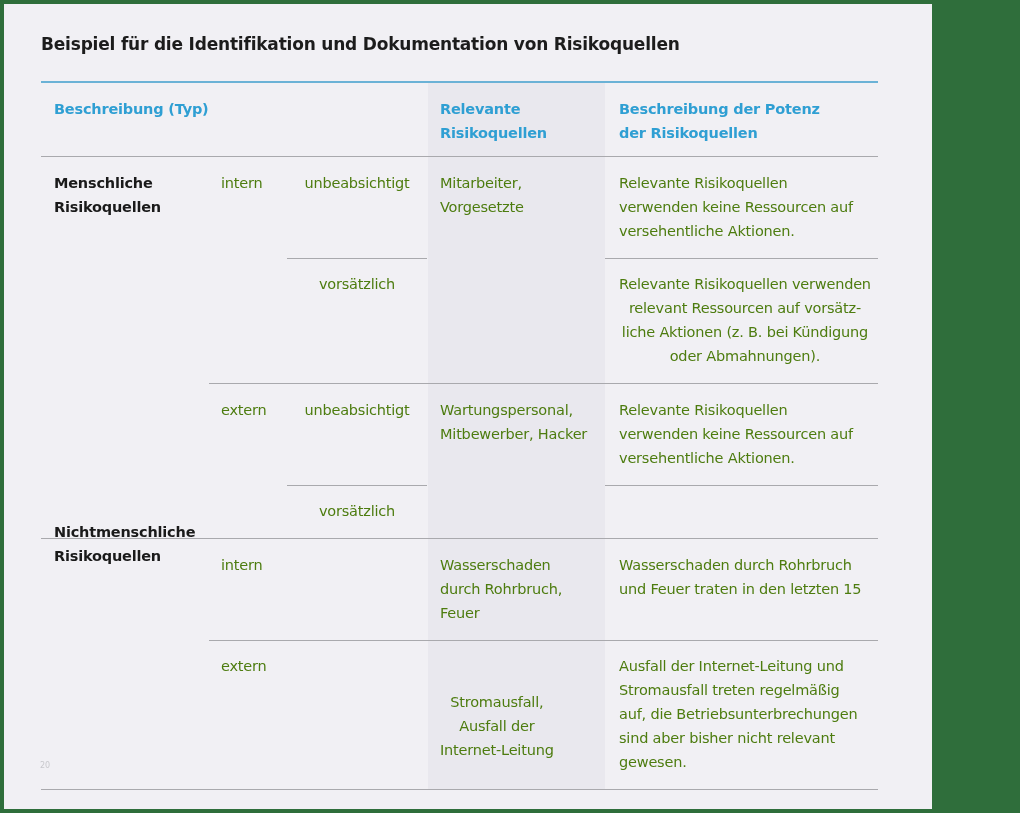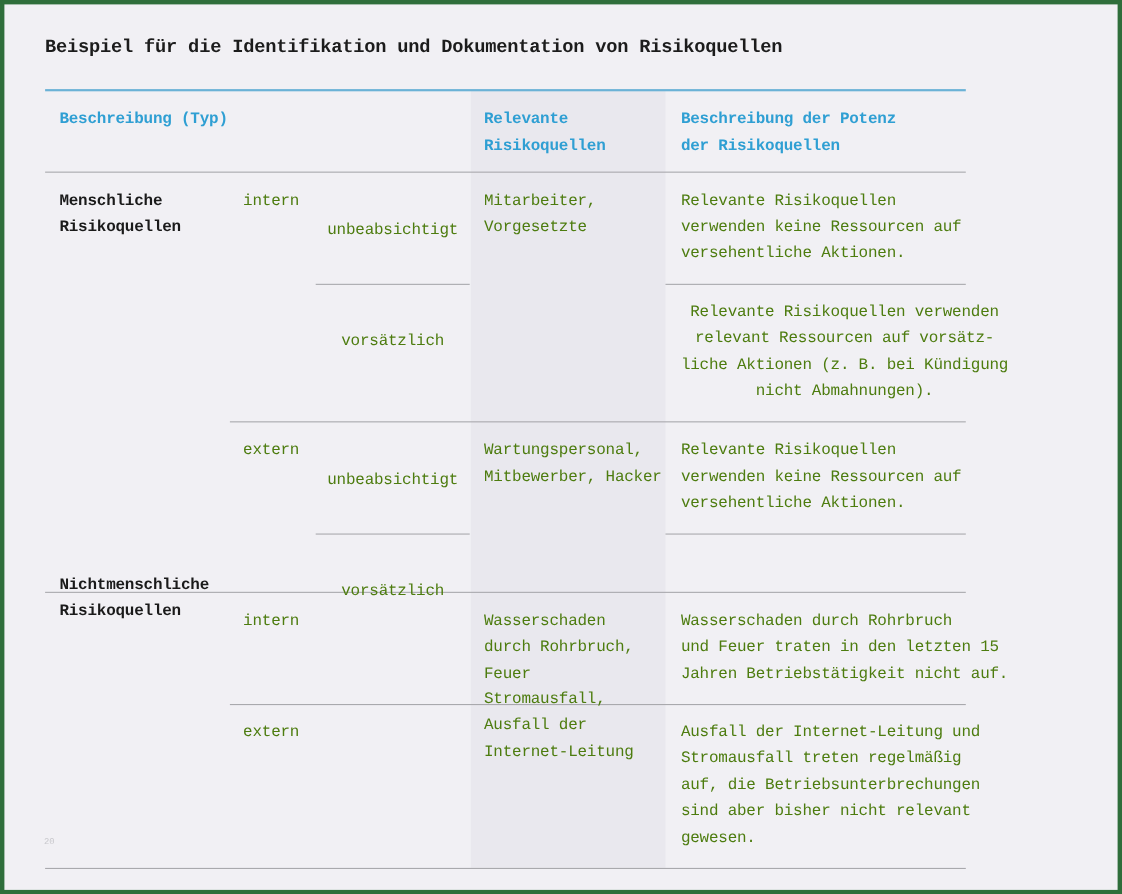--- a/index.html
+++ b/index.html
@@ -1,26 +1,26 @@
 <!DOCTYPE html>
 <html><head>
 <meta charset="utf-8">
 <style>
   html,body{margin:0;padding:0;}
   body{width:1020px;height:813px;background:#2f6e3b;position:relative;overflow:hidden;font-family:"DejaVu Sans","Liberation Sans",sans-serif;}
-  .page{position:absolute;left:4px;top:4px;width:1012px;height:805px;background:#f1f0f4;font-family:Liberation Mono, monospace;}
+  .page{position:absolute;left:4px;top:4px;width:928px;height:805px;background:#f1f0f4;}
   .abs{position:absolute;}
   .title{left:37px;top:30px;font-size:17px;font-weight:bold;color:#1c1c1c;letter-spacing:-0.2px;white-space:nowrap;}
   .shade{left:424px;top:78px;width:177px;height:707px;background:#e9e8ee;}
   .rule{height:1px;background:#a9a9ad;}
   .rule.blue{background:#6bb2d6;height:2px;}
   .hdr{color:#2f9fd3;font-weight:bold;font-size:14.5px;line-height:24px;letter-spacing:-0.2px;}
   .cell{color:#4d7c0f;font-size:14.5px;line-height:24px;letter-spacing:-0.2px;}
   .bold{font-weight:bold;color:#1a1a1a;}
-  .center{text-align:center;margin-top:27px;}
+  .center{text-align:center;}
   .pnum{left:36px;top:757px;font-size:8px;color:#c8c8cc;}
 </style>
 </head>
 <body>
 
 <div class="page">
 
   <div class="abs title">Beispiel für die Identifikation und Dokumentation von Risikoquellen</div>
 
   <div class="abs shade"></div>
@@ -63,21 +63,21 @@
     <div>Relevante Risikoquellen</div>
     <div>verwenden keine Ressourcen auf</div>
     <div>versehentliche Aktionen.</div>
   </div>
 
   <div class="abs cell center" style="left:283px;top:268px;width:140px;">vorsätzlich</div>
   <div class="abs cell" style="left:615px;top:268px;text-align:center;">
     <div>Relevante Risikoquellen verwenden</div>
     <div>relevant Ressourcen auf vorsätz-</div>
     <div>liche Aktionen (z. B. bei Kündigung</div>
-    <div>nicht Abmahnungen).</div>
+    <div>oder Abmahnungen).</div>
   </div>
 
   <div class="abs cell" style="left:217px;top:394px;">extern</div>
   <div class="abs cell center" style="left:283px;top:394px;width:140px;">unbeabsichtigt</div>
   <div class="abs cell" style="left:436px;top:394px;">
     <div>Wartungspersonal,</div>
     <div>Mitbewerber, Hacker</div>
   </div>
   <div class="abs cell" style="left:615px;top:394px;">
     <div>Relevante Risikoquellen</div>
@@ -93,25 +93,24 @@
   </div>
   <div class="abs cell" style="left:217px;top:549px;">intern</div>
   <div class="abs cell" style="left:436px;top:549px;">
     <div>Wasserschaden</div>
     <div>durch Rohrbruch,</div>
     <div>Feuer</div>
   </div>
   <div class="abs cell" style="left:615px;top:549px;">
     <div>Wasserschaden durch Rohrbruch</div>
     <div>und Feuer traten in den letzten 15</div>
-    <div>Jahren Betriebstätigkeit nicht auf.</div>
   </div>
 
   <div class="abs cell" style="left:217px;top:650px;">extern</div>
-  <div class="abs cell" style="left:436px;top:620px;">
+  <div class="abs cell" style="left:436px;top:686px;text-align:center;">
     <div>Stromausfall,</div>
     <div>Ausfall der</div>
     <div>Internet-Leitung</div>
   </div>
   <div class="abs cell" style="left:615px;top:650px;">
     <div>Ausfall der Internet-Leitung und</div>
     <div>Stromausfall treten regelmäßig</div>
     <div>auf, die Betriebsunterbrechungen</div>
     <div>sind aber bisher nicht relevant</div>
     <div>gewesen.</div>

